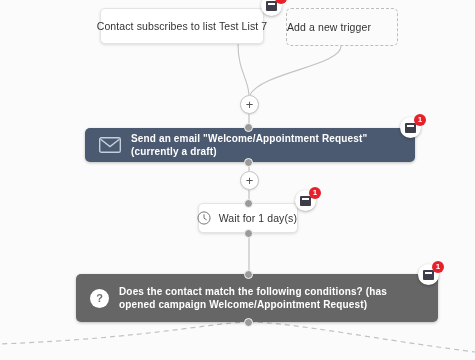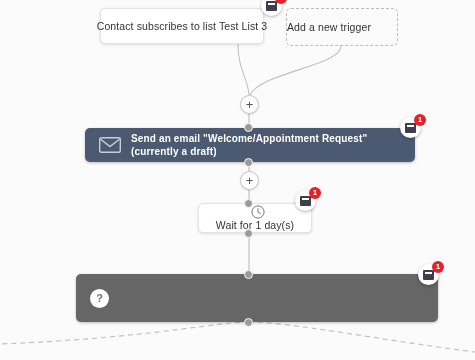--- a/index.html
+++ b/index.html
@@ -180,21 +180,21 @@
       <path d="M 249 233 L 249 274" stroke-width="1.2"></path>
     </g>
 
     <g fill="none" stroke="#c2c2c2" stroke-width="1.2" stroke-dasharray="5 4">
       <path d="M 249 322 C 215 322, 150 338, 0 344"></path>
       <path d="M 249 322 C 290 322, 380 340, 475 352"></path>
     </g>
   </svg>
 
   <div class="node node-white" style="left:100px; top:8px; width:164px; height:36px;">
-    <span class="node-label">Contact subscribes to list Test List 3</span>
+    <span class="node-label">Contact subscribes to list Test List 7</span>
   </div>
   <div class="badge" style="left:261px; top:-5px;">
     <span class="badge-glyph"></span>
     <span class="badge-count">2</span>
   </div>
 
   <div class="node node-dashed" style="left:286px; top:8px; width:112px; height:38px;">
     <span class="node-label">Add a new trigger</span>
   </div>
 
@@ -215,39 +215,40 @@
   <div class="conn-dot" style="left:244px; top:158px;"></div>
   <div class="badge" style="left:400px; top:117px;">
     <span class="badge-glyph"></span>
     <span class="badge-count">1</span>
   </div>
 
   <div class="plus-btn" style="left:240px; top:171px;">
     <span>+</span>
   </div>
 
-  <div class="node node-white" style="left:198px; top:203px; width:114px; height:30px;
-              justify-content:center;flex-direction:column;">
+  <div class="node node-white" style="left:198px; top:203px; width:100px; height:30px;
+              justify-content:flex-end;">
     <span class="lead-icon clock-icon">
       <svg viewBox="0 0 14 14" width="14" height="14">
         <circle cx="7" cy="7" r="6.1" fill="none" stroke="#777777" stroke-width="1"></circle>
         <path d="M 7 3.6 L 7 7.2 L 9.4 8.7" fill="none" stroke="#777777" stroke-width="1" stroke-linecap="round"></path>
       </svg>
     </span>
     <span class="node-label">Wait for 1 day(s)</span>
   </div>
   <div class="conn-dot" style="left:244px; top:199px;"></div>
   <div class="conn-dot" style="left:244px; top:229px;"></div>
   <div class="badge" style="left:295px; top:190px;">
     <span class="badge-glyph"></span>
     <span class="badge-count">1</span>
   </div>
 
   <div class="node node-gray" style="left:76px; top:274px; width:362px; height:48px;">
     <span class="lead-icon question-icon">?</span>
+    <span class="node-label-light" style="white-space:normal; padding-right:18px;">Does the contact match the following conditions? (has opened campaign Welcome/Appointment Request)</span>
   </div>
   <div class="conn-dot" style="left:244px; top:270px;"></div>
   <div class="conn-dot" style="left:244px; top:318px;"></div>
   <div class="badge" style="left:418px; top:264px;">
     <span class="badge-glyph"></span>
     <span class="badge-count">1</span>
   </div>
 
 </div>
 

